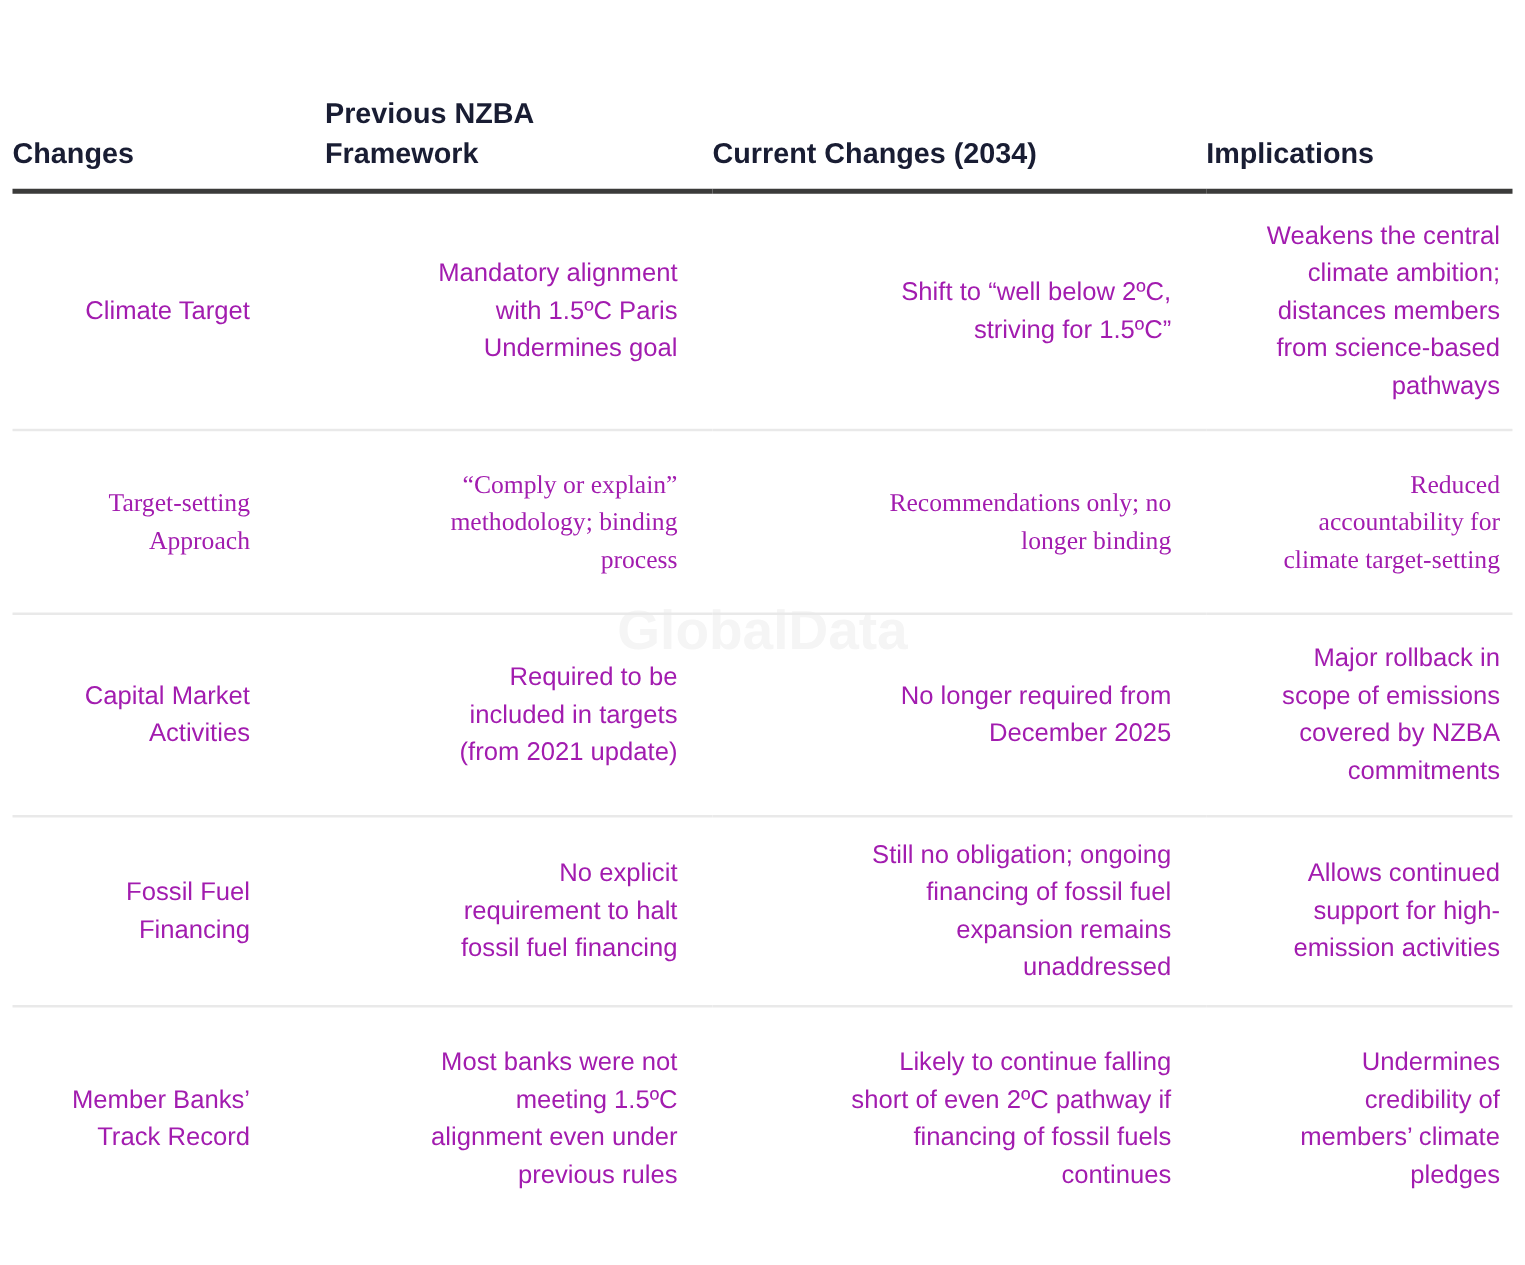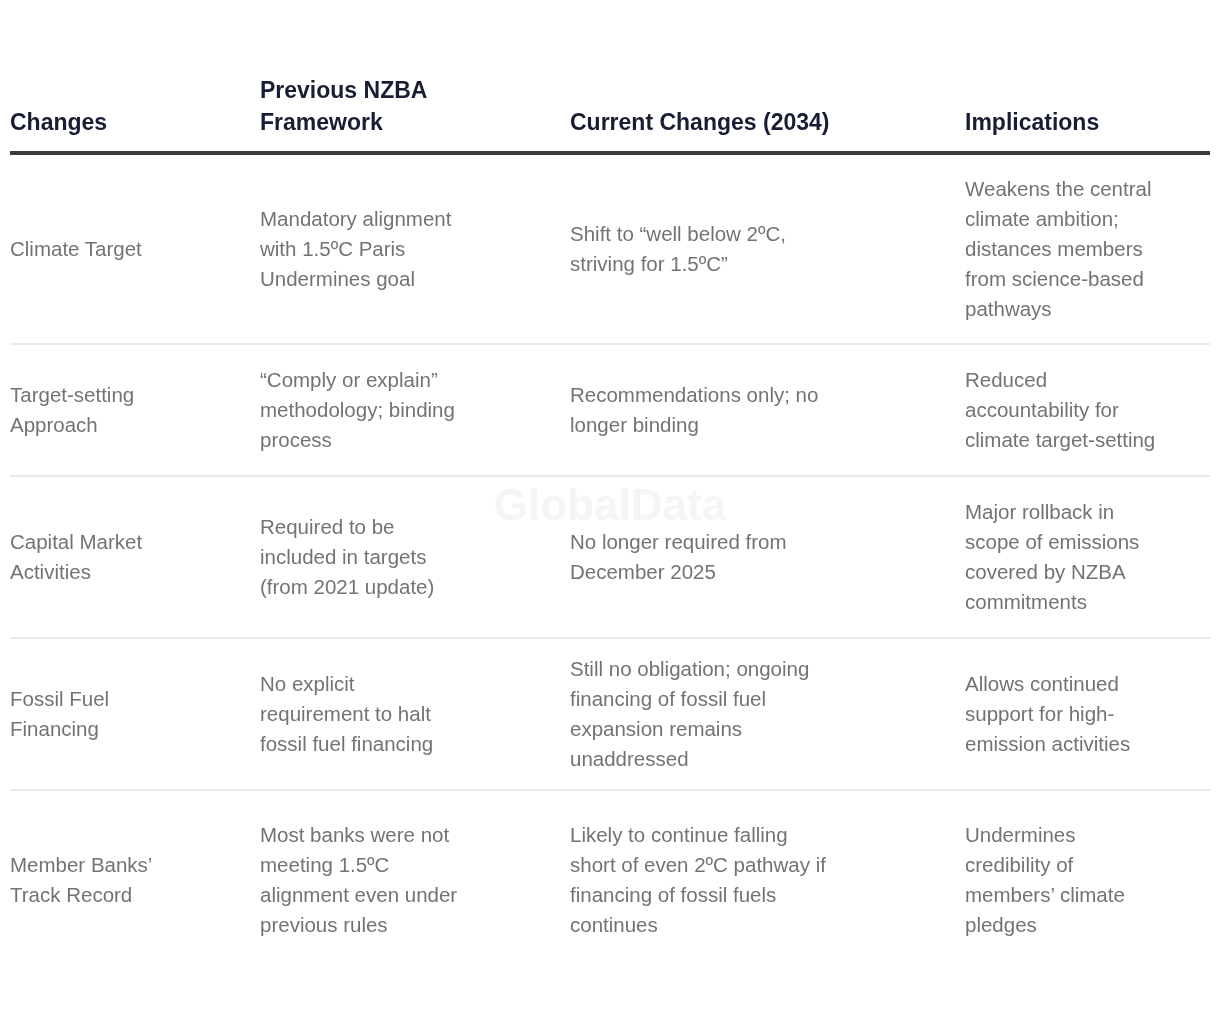--- a/index.html
+++ b/index.html
@@ -47,35 +47,35 @@
     font-weight: bold;
     line-height: 32px;
     color: #191d33;
     height: 153px;
     padding: 0 28px 13px 0;
     border-bottom: 4px solid #3b3b3a;
     white-space: pre-line;
     box-sizing: border-box;
   }
   td {
-    text-align: left;
+    text-align: right;
     vertical-align: middle;
     font-size: 20.5px;
     line-height: 30px;
-    color: #737373;
+    color: #a21caf;
     padding: 0 28px 0 0;
     border-bottom: 2px solid #e9e9e9;
     white-space: pre-line;
     box-sizing: border-box;
   }
   td:nth-child(1) { padding-right: 60px; }
   td:nth-child(4), th:nth-child(4) { padding-right: 10px; }
 
   tbody tr:nth-child(1) { height: 191px; }
-  tbody tr:nth-child(2) { height: 132px; }
+  tbody tr:nth-child(2) { height: 147px; font-family: Liberation Serif, serif; }
   tbody tr:nth-child(3) { height: 162px; }
   tbody tr:nth-child(4) { height: 152px; }
   tbody tr:nth-child(5) { height: 178px; }
   tbody tr:last-child td { border-bottom: none; }
 </style>
 </head>
 <body>
 
 <div class="watermark">GlobalData</div>
 

